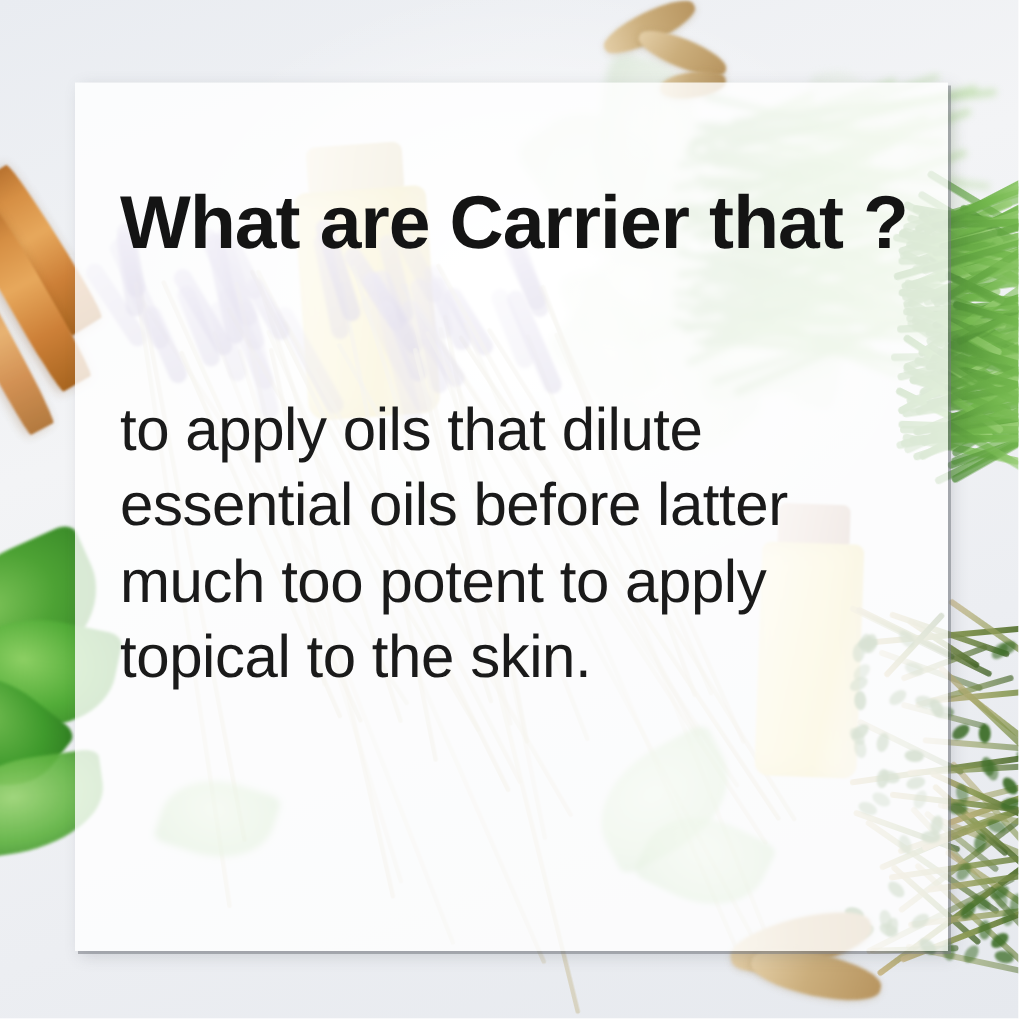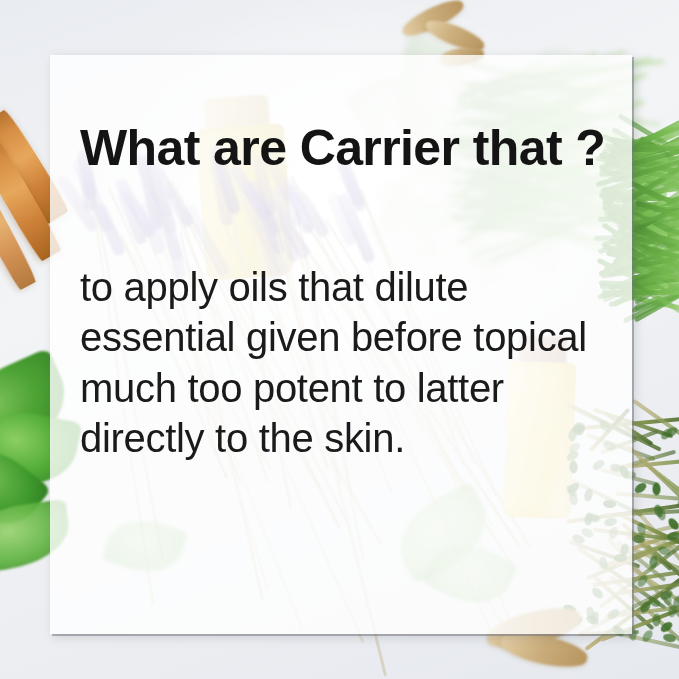--- a/index.html
+++ b/index.html
@@ -723,18 +723,18 @@
     <div class="mint" id="mintG"></div>
   </div>
 
   <div id="card"></div>
 
   <div id="textlayer">
     <h1 id="heading">What are Carrier that ?</h1>
 
     <p id="body-copy">
       <span class="ln">to apply oils that dilute</span>
-      <span class="ln">essential given before topical</span>
-      <span class="ln">much too potent to latter</span>
-      <span class="ln">directly to the skin.</span>
+      <span class="ln">essential oils before latter</span>
+      <span class="ln">much too potent to apply</span>
+      <span class="ln">topical to the skin.</span>
     </p>
   </div>
 </div>
 
 </body></html>

